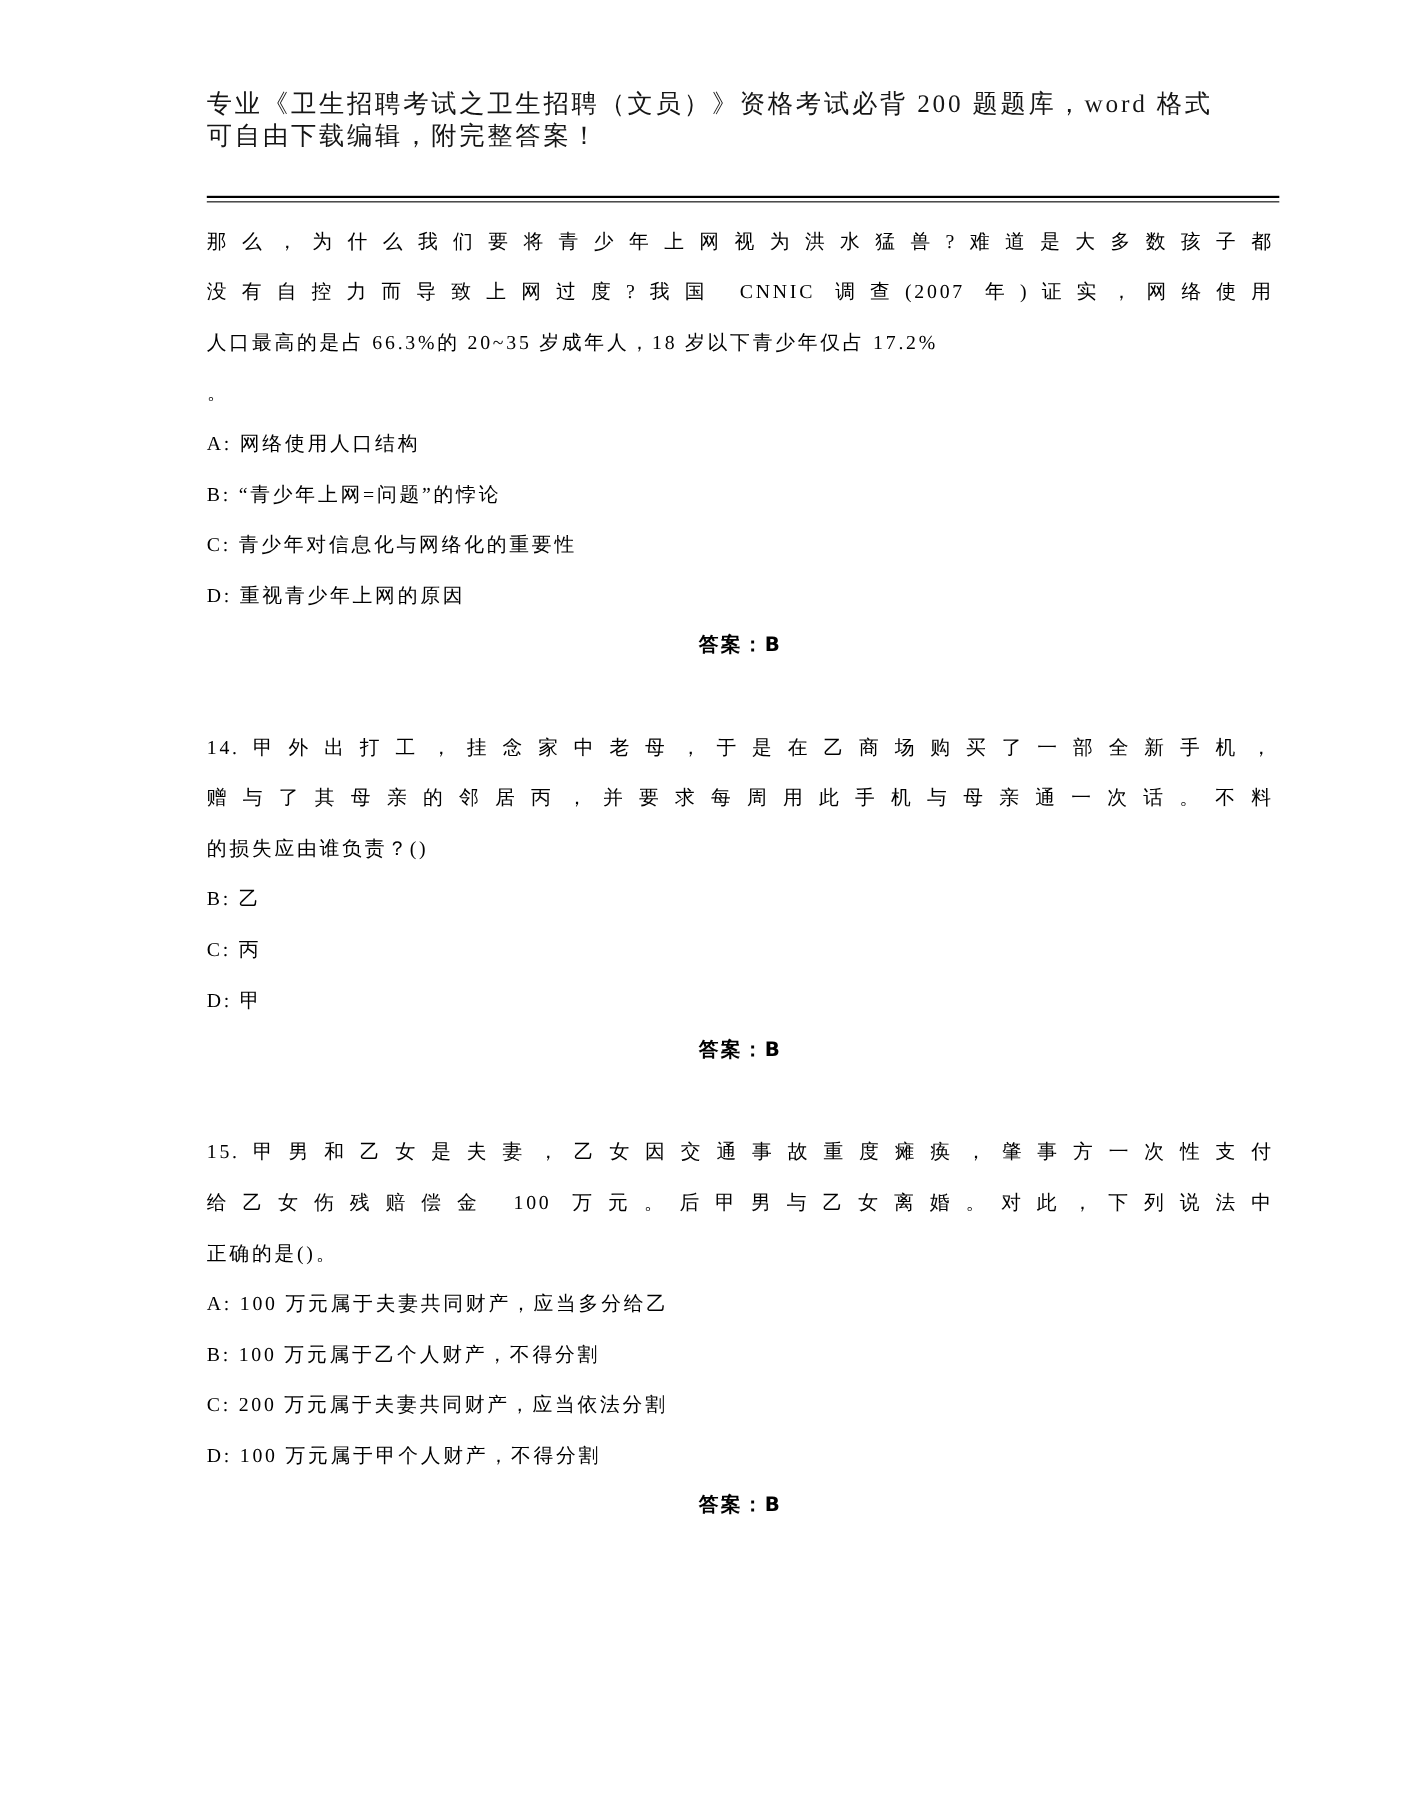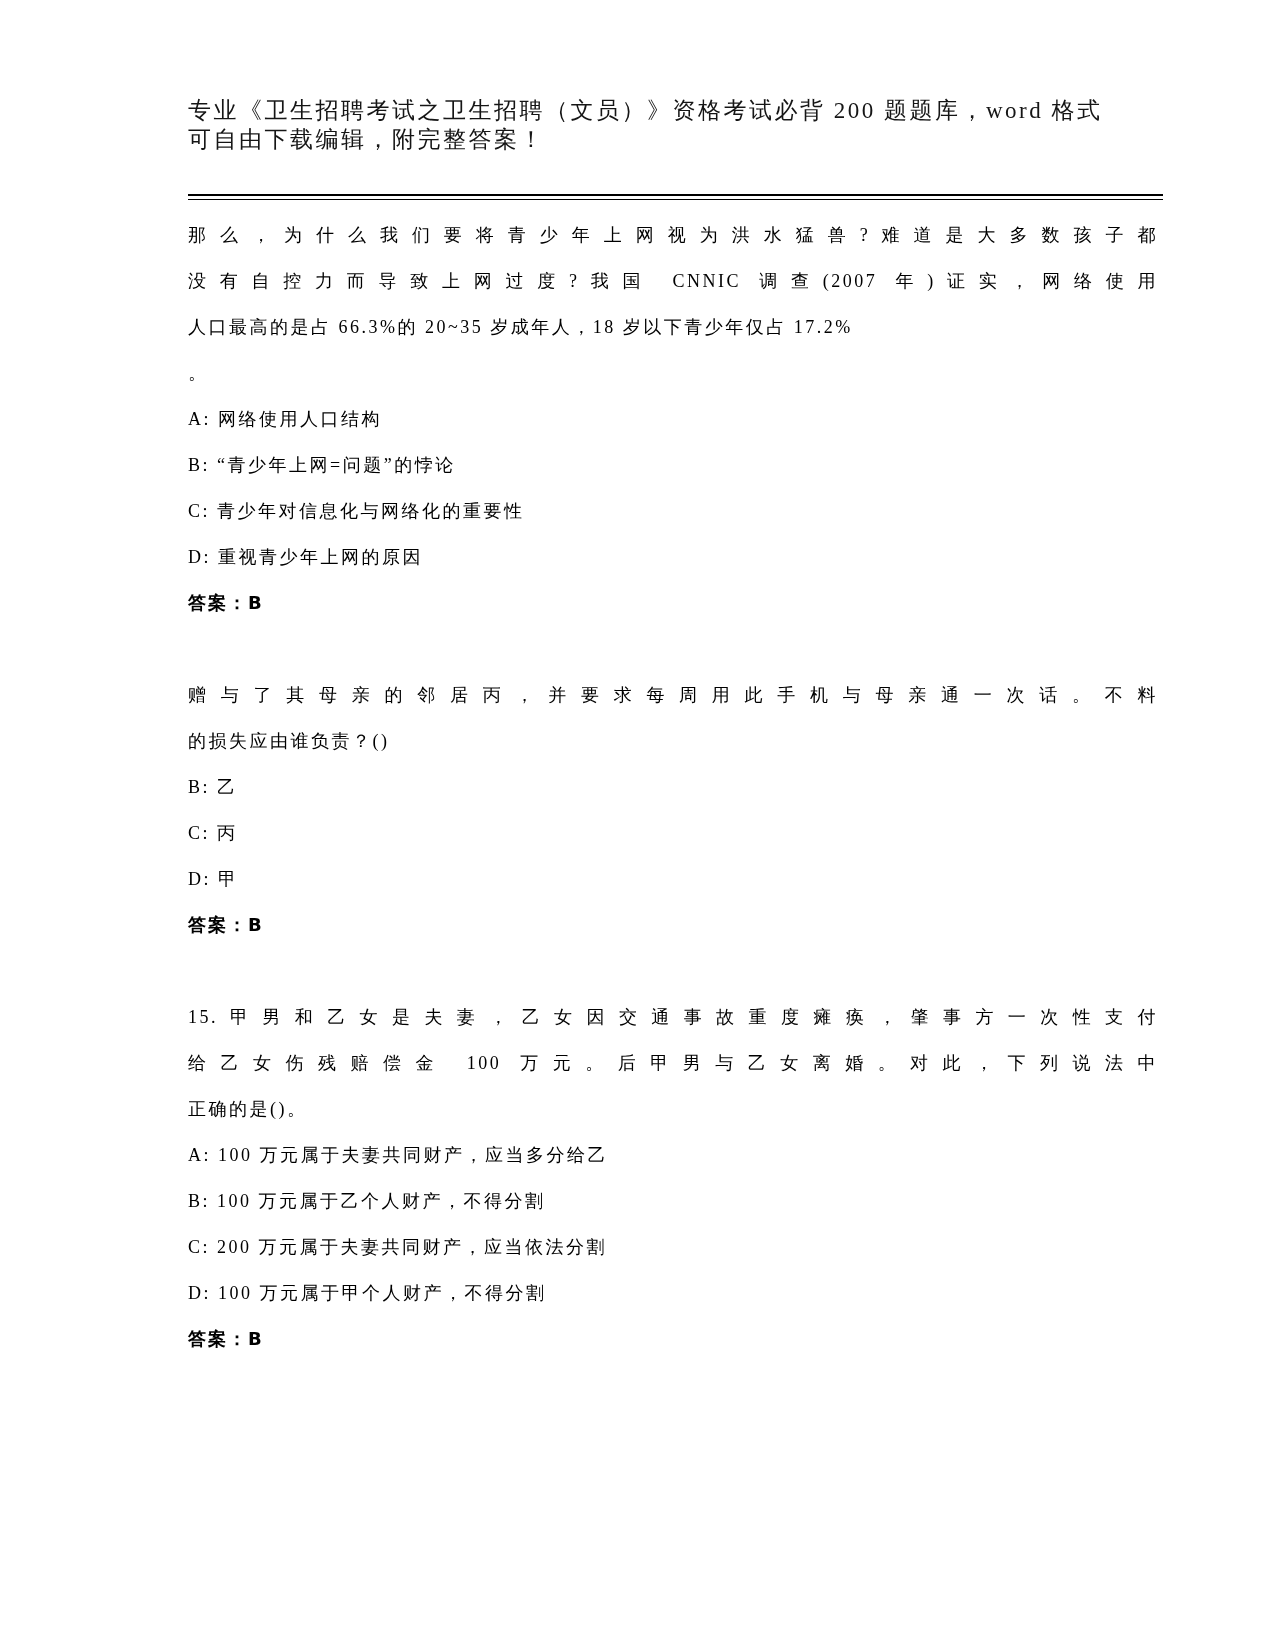--- a/index.html
+++ b/index.html
@@ -1,40 +1,39 @@
 <!DOCTYPE html>
 <html><head>
 <meta charset="utf-8">
 <style>
   * { margin:0; padding:0; box-sizing:border-box; }
   html,body { background:#ffffff; }
   .page {
     position:relative; width:1275px; height:1598px;
     background:#ffffff; overflow:hidden; color:#000;
     font-family:"Liberation Serif","DejaVu Serif",serif;
-    margin-top:16px;
   }
   .hdr {
     position:absolute; left:188px; top:80px; width:990px;
     font-size:23px; line-height:29px; letter-spacing:2.5px; color:#151515;
   }
   .rule {
     position:absolute; left:188px; top:178px; width:975px; height:6px;
     border-top:2px solid #000; border-bottom:1px solid #000;
   }
   .doc {
     position:absolute; left:188px; top:196px; width:970px;
     font-size:18px; letter-spacing:2.5px;
   }
   .line { height:46px; line-height:46px; white-space:nowrap; overflow:visible; }
   .j    { white-space:normal; text-align:justify; text-align-last:justify; }
   .gap  { height:46px; }
   .ans  {
     font-family:"DejaVu Sans","Liberation Sans",sans-serif;
-    font-weight:600; letter-spacing:2px;
+    font-weight:600; letter-spacing:2px;text-align:center;
   }
 </style>
 </head>
 <body>
 
 <div class="page">
 
   <div class="hdr">
     <div>专业《卫生招聘考试之卫生招聘（文员）》资格考试必背 200 题题库，word 格式</div>
     <div>可自由下载编辑，附完整答案！</div>
@@ -52,20 +51,21 @@
       <div class="line">A: 网络使用人口结构</div>
       <div class="line">B: “青少年上网=问题”的悖论</div>
       <div class="line">C: 青少年对信息化与网络化的重要性</div>
       <div class="line">D: 重视青少年上网的原因</div>
       <div class="line ans">答案：B</div>
     </div>
 
     <div class="gap"></div>
 
     <div>
+      <div class="line j">14.甲外出打工，挂念家中老母，于是在乙商场购买了一部全新手机，</div>
       <div class="line j">赠与了其母亲的邻居丙，并要求每周用此手机与母亲通一次话。不料</div>
       <div class="line">的损失应由谁负责？()</div>
       <div class="line">B: 乙</div>
       <div class="line">C: 丙</div>
       <div class="line">D: 甲</div>
       <div class="line ans">答案：B</div>
     </div>
 
     <div class="gap"></div>
 

